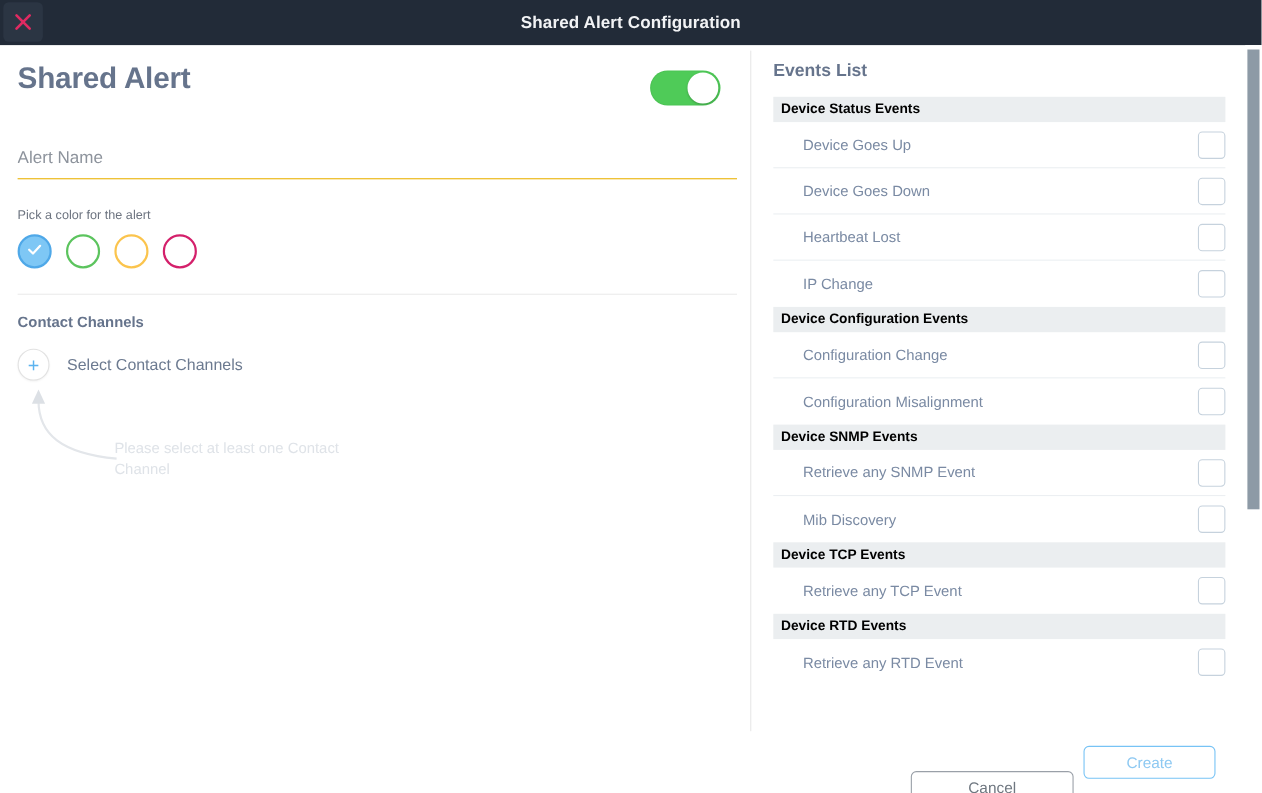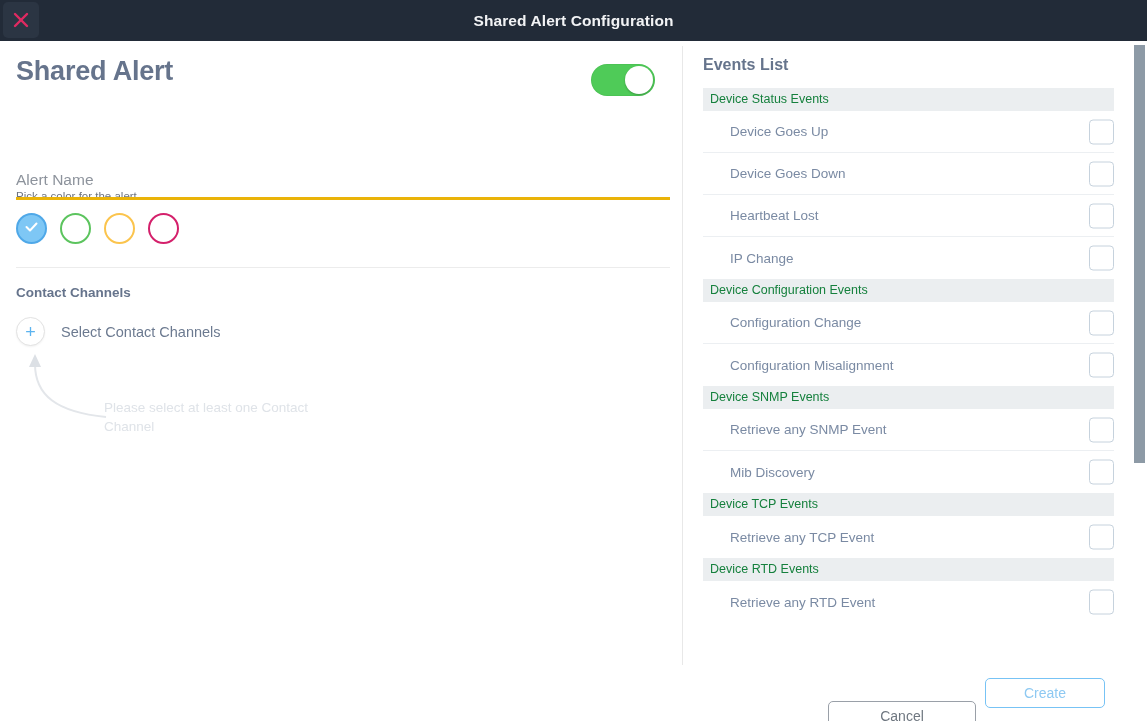--- a/index.html
+++ b/index.html
@@ -104,28 +104,27 @@
 
   .field-row {
     position: relative;
     margin-top: 26px;
     height: 40px;
   }
   .alert-name-input {
     width: 654px;
     height: 34px;
     border: none;
-    border-bottom: 3px solid #eab308;
+    border-bottom: 1px solid #eab308;
     outline: none;
     font-size: 15.5px;
     color: #55606e;
     font-family: "Liberation Sans", sans-serif;
     background: transparent;
     padding: 0 0 4px 0;
-    margin-top: 37px;
   }
   .alert-name-input::placeholder { color: #8d939c; }
 
   .color-section { margin-top: 21px; }
   .small-label {
     font-size: 11.5px;
     color: #6d7480;
     margin-bottom: 11px;
   }
   .swatches { display: flex; gap: 13px; }
@@ -215,22 +214,22 @@
   .events-list {
     margin-top: 14px;
     width: 411px;
   }
   .group-head {
     background: #ebeef0;
     height: 23px;
     line-height: 23px;
     padding-left: 7px;
     font-size: 12.5px;
-    font-weight: normal;
-    color: #15803d;
+    font-weight: bold;
+    color: #000000;
   }
   .event-row {
     position: relative;
     height: 42px;
     border-bottom: 1px solid #eceff2;
     display: flex;
     align-items: center;
     cursor: pointer;
   }
   .event-row.last { border-bottom: none; }

